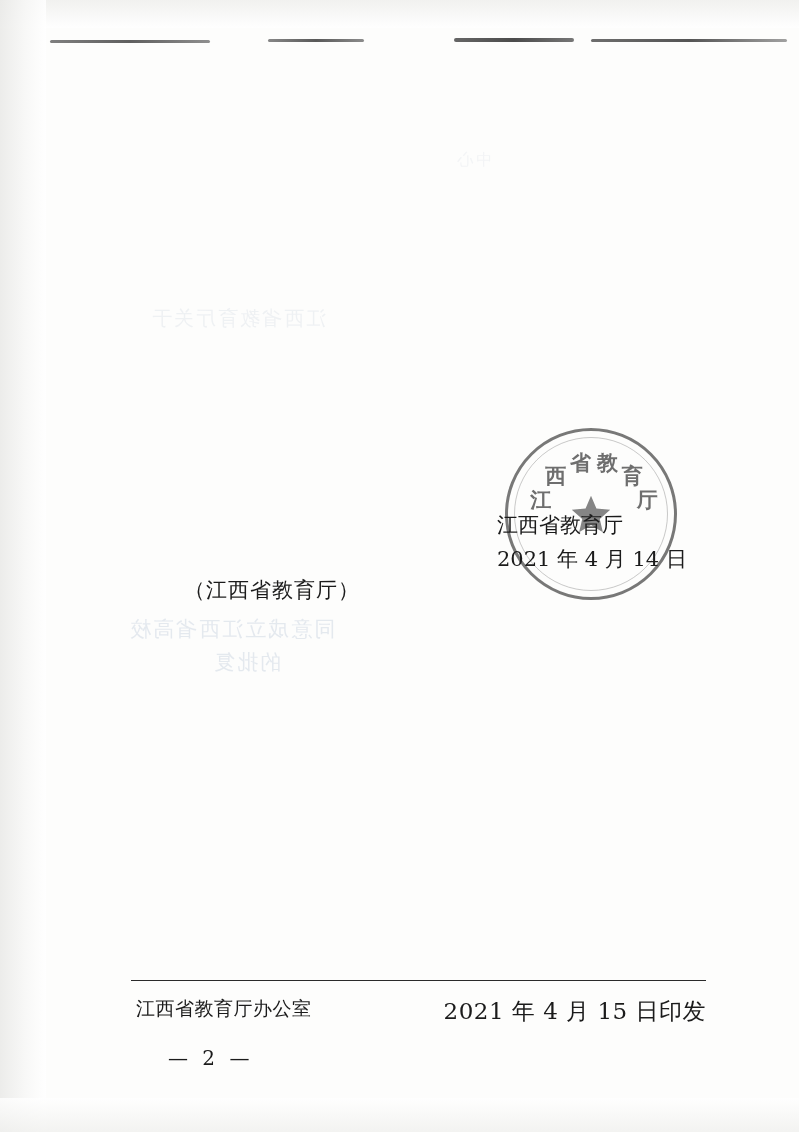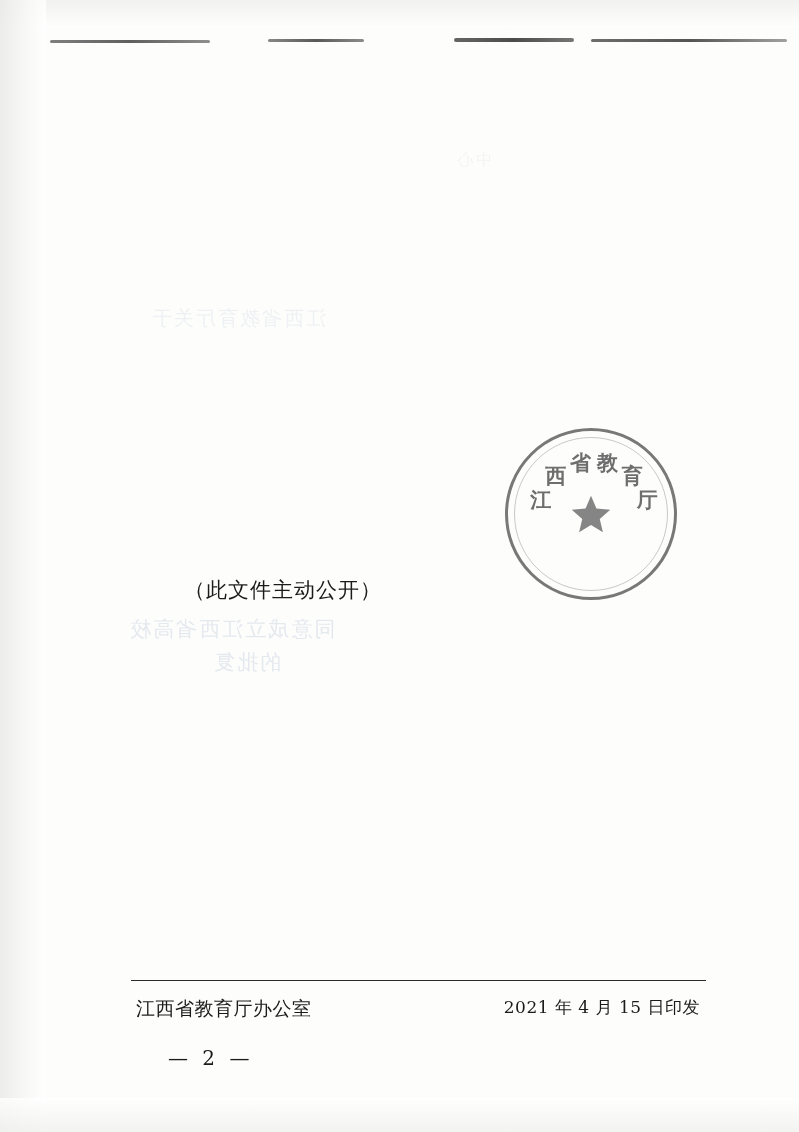--- a/index.html
+++ b/index.html
@@ -191,23 +191,23 @@
   .footer-left {
     position: absolute;
     left: 136px;
     top: 996px;
     font-size: 19px;
     letter-spacing: .5px;
     color: #1b1b1b;
   }
   .footer-right {
     position: absolute;
-    right: 99px;
+    right: 93px;
     top: 996px;
-    font-size: 17px;
+    font-size: 23px;
     letter-spacing: .5px;
     color: #1b1b1b;
   }
   .page-number {
     position: absolute;
     left: 168px;
     top: 1046px;
     font-size: 20px;
     letter-spacing: 4px;
     color: #1b1b1b;
@@ -243,21 +243,25 @@
       <div class="seal-ch" style="transform: rotate(-14deg) translateY(-56px) rotate(14deg);">省</div>
       <div class="seal-ch" style="transform: rotate(14deg) translateY(-56px) rotate(-14deg);">教</div>
       <div class="seal-ch" style="transform: rotate(43deg) translateY(-56px) rotate(-43deg);">育</div>
       <div class="seal-ch" style="transform: rotate(72deg) translateY(-56px) rotate(-72deg);">厅</div>
     </div>
     <svg class="seal-star" viewBox="0 0 24 24">
       <polygon points="12,1.6 15.1,8.9 23,9.6 17,14.8 18.8,22.4 12,18.3 5.2,22.4 7,14.8 1,9.6 8.9,8.9" fill="currentColor"></polygon>
     </svg>
   </div>
 
-
-  <div class="public-note">（此文件主动公开）</div>
+  <div class="sign-block">
+    <div class="sign-line">江西省教育厅</div>
+    <div class="sign-line sign-date">2021 年 4 月 14 日</div>
+  </div>
+
+  <div class="public-note">（江西省教育厅）</div>
 
   <div class="footer-rule"></div>
   <div class="footer-left">江西省教育厅办公室</div>
   <div class="footer-right">2021 年 4 月 15 日印发</div>
   <div class="page-number">— 2 —</div>
 
 </div>
 
 </body></html>

